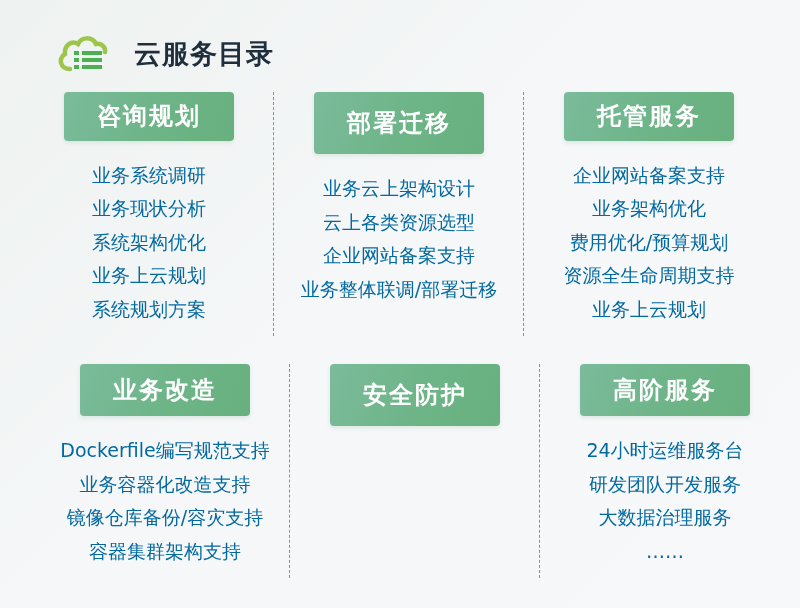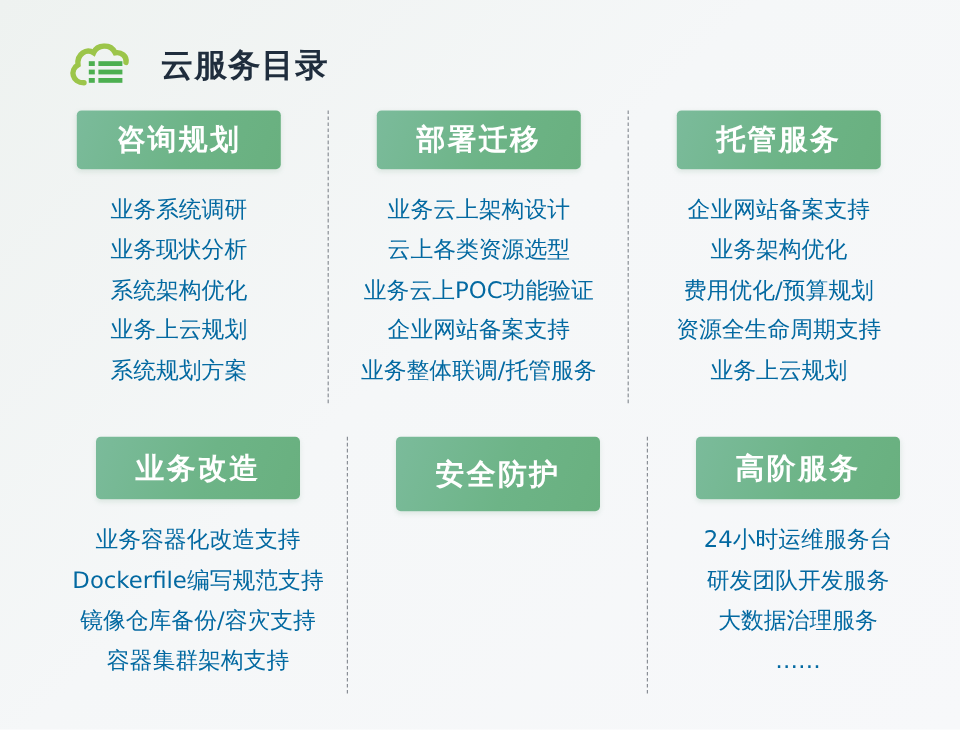--- a/index.html
+++ b/index.html
@@ -71,44 +71,43 @@
         <li>业务上云规划</li>
         <li>系统规划方案</li>
       </ul>
       <div class="divider"></div>
     </div>
     <div class="col">
       <div class="cat-pill">部署迁移</div>
       <ul class="items">
         <li>业务云上架构设计</li>
         <li>云上各类资源选型</li>
-        <li>业务云上POC功能验证</li>
         <li>企业网站备案支持</li>
-        <li>业务整体联调/托管服务</li>
+        <li>业务整体联调/部署迁移</li>
       </ul>
       <div class="divider"></div>
     </div>
     <div class="col">
       <div class="cat-pill">托管服务</div>
       <ul class="items">
         <li>企业网站备案支持</li>
         <li>业务架构优化</li>
         <li>费用优化/预算规划</li>
         <li>资源全生命周期支持</li>
         <li>业务上云规划</li>
       </ul>
     </div>
   </div>
 
   <div class="row r2">
     <div class="col">
       <div class="cat-pill">业务改造</div>
       <ul class="items">
+        <li>Dockerfile编写规范支持</li>
         <li>业务容器化改造支持</li>
-        <li>Dockerfile编写规范支持</li>
         <li>镜像仓库备份/容灾支持</li>
         <li>容器集群架构支持</li>
       </ul>
       <div class="divider"></div>
     </div>
     <div class="col">
       <div class="cat-pill">安全防护</div>
       <div class="divider"></div>
     </div>
     <div class="col">

